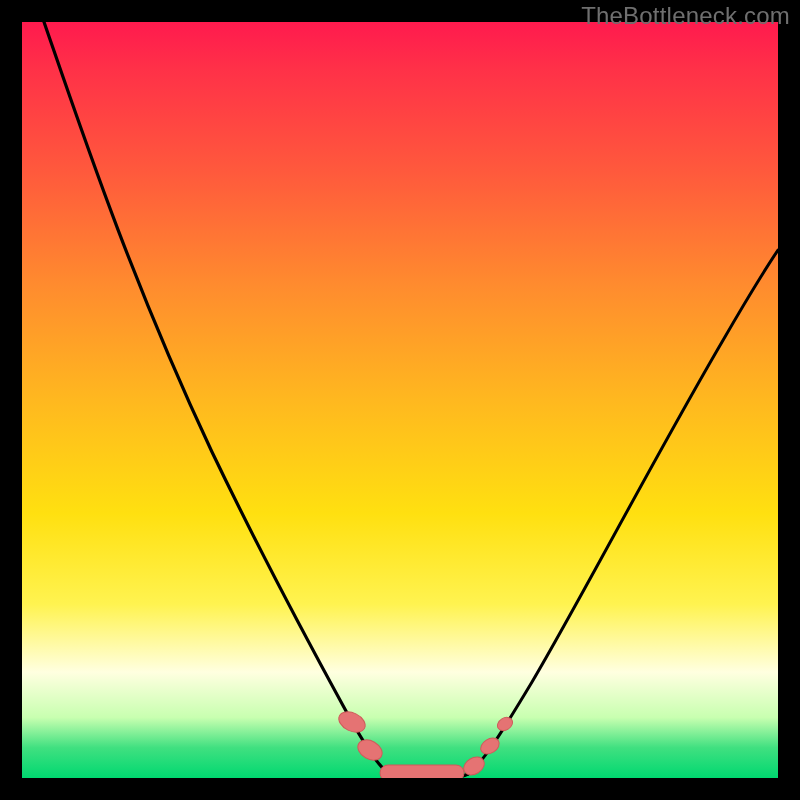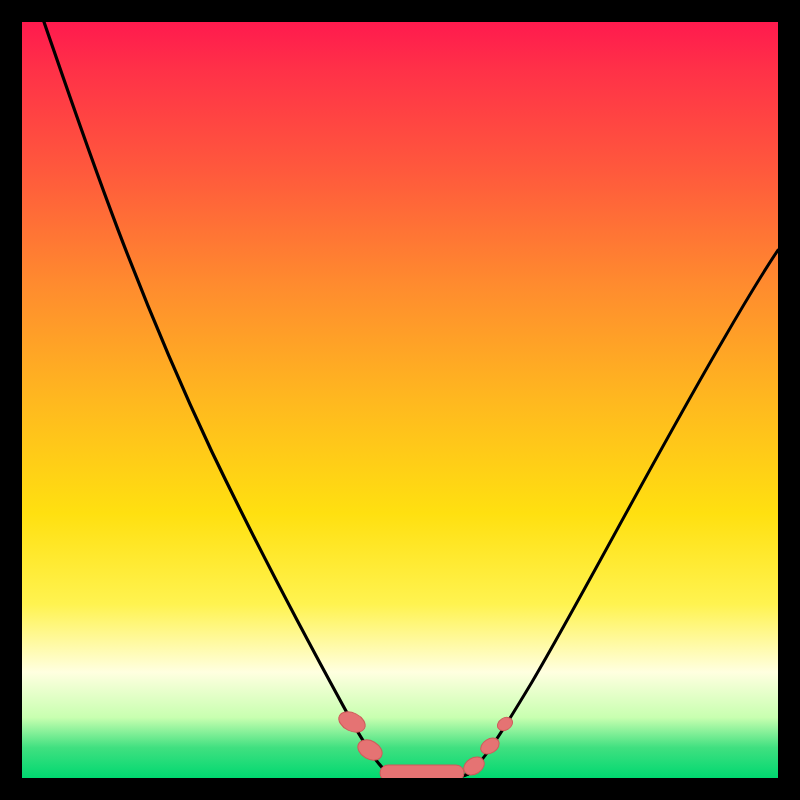--- a/index.html
+++ b/index.html
@@ -89,13 +89,14 @@
 
         <rect x="358" y="743" width="84" height="16" rx="8" ry="8"></rect>
 
         <ellipse cx="452" cy="744" rx="8" ry="11" transform="rotate(58 452 744)"></ellipse>
         <ellipse cx="468" cy="724" rx="7" ry="10" transform="rotate(58 468 724)"></ellipse>
         <ellipse cx="483" cy="702" rx="6" ry="8" transform="rotate(58 483 702)"></ellipse>
       </g>
     </svg>
   </div>
 
+  <div class="watermark">TheBottleneck.com</div>
 </div>
 
 </body></html>

